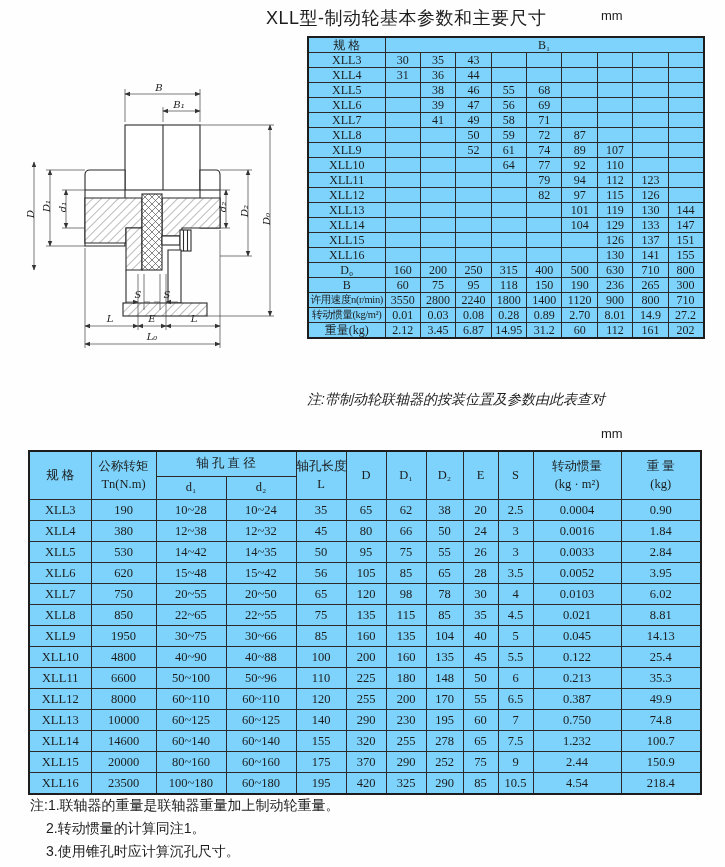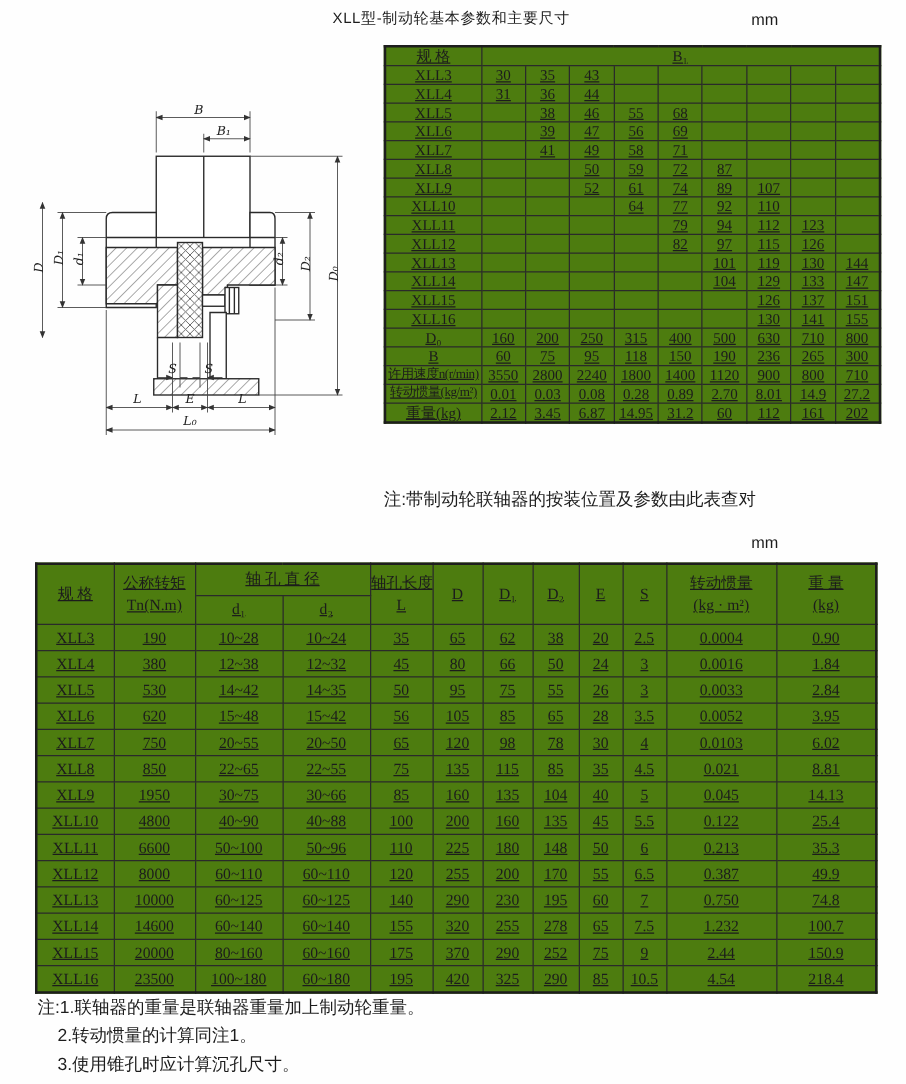--- a/index.html
+++ b/index.html
@@ -5,24 +5,24 @@
   * { box-sizing: border-box; }
   html,body { margin:0; padding:0; }
   body {
     width:725px; height:867px; background:#ffffff;
     font-family:"Liberation Serif","DejaVu Serif",serif;
     color:#1c1c1c;
   }
   .page { position:relative; width:725px; height:867px; background:#fefefe; overflow:hidden; }
 
   .doc-title { position:absolute; font-family:"Liberation Sans","DejaVu Sans",sans-serif;
-               font-size:12px; letter-spacing:0.5px; white-space:nowrap; }
+               font-size:18px; letter-spacing:0.5px; white-space:nowrap; }
   .unit-label { position:absolute; font-family:"Liberation Sans","DejaVu Sans",sans-serif; font-size:13px; }
 
-  table { border-collapse:collapse; position:absolute; table-layout:fixed; background:#4d7c0f;text-decoration:underline; }
+  table { border-collapse:collapse; position:absolute; table-layout:fixed; background:#7dd3fc; }
   td, th { border:1px solid #2a2a2a; text-align:center; vertical-align:middle;
            padding:0; overflow:hidden; white-space:nowrap; font-weight:normal; }
 
   #table1 { left:307px; top:36px; width:396px; border:2px solid #1d1d1d; }
   #table1 td, #table1 th { height:15px; font-size:12px; line-height:14px; }
   #table1 td.lbl { font-size:12px; }
   #table1 td.lbl.sm { font-size:10.5px; letter-spacing:-0.4px; }
 
   #table2 { left:28px; top:450px; width:672px; border:2px solid #1d1d1d; }
   #table2 thead th { font-size:12.5px; }
@@ -379,21 +379,21 @@
           <td>14.95</td>
           <td>31.2</td>
           <td>60</td>
           <td>112</td>
           <td>161</td>
           <td>202</td>
         </tr>
       </tbody>
   </table>
 
-  <div class="note-line" style="left:307px; top:391px;">注:带制动轮联轴器的按装位置及参数由此表查对</div>
+  <div class="note-line" style="left:307px; top:391px;font-style:italic;">注:带制动轮联轴器的按装位置及参数由此表查对</div>
 
   <div class="unit-label" style="left:601px; top:426px;">mm</div>
 
   <table id="table2">
     <colgroup>
       <col style="width:62px">
         <col style="width:65px">
         <col style="width:70px">
         <col style="width:70px">
       <col style="width:50px">

